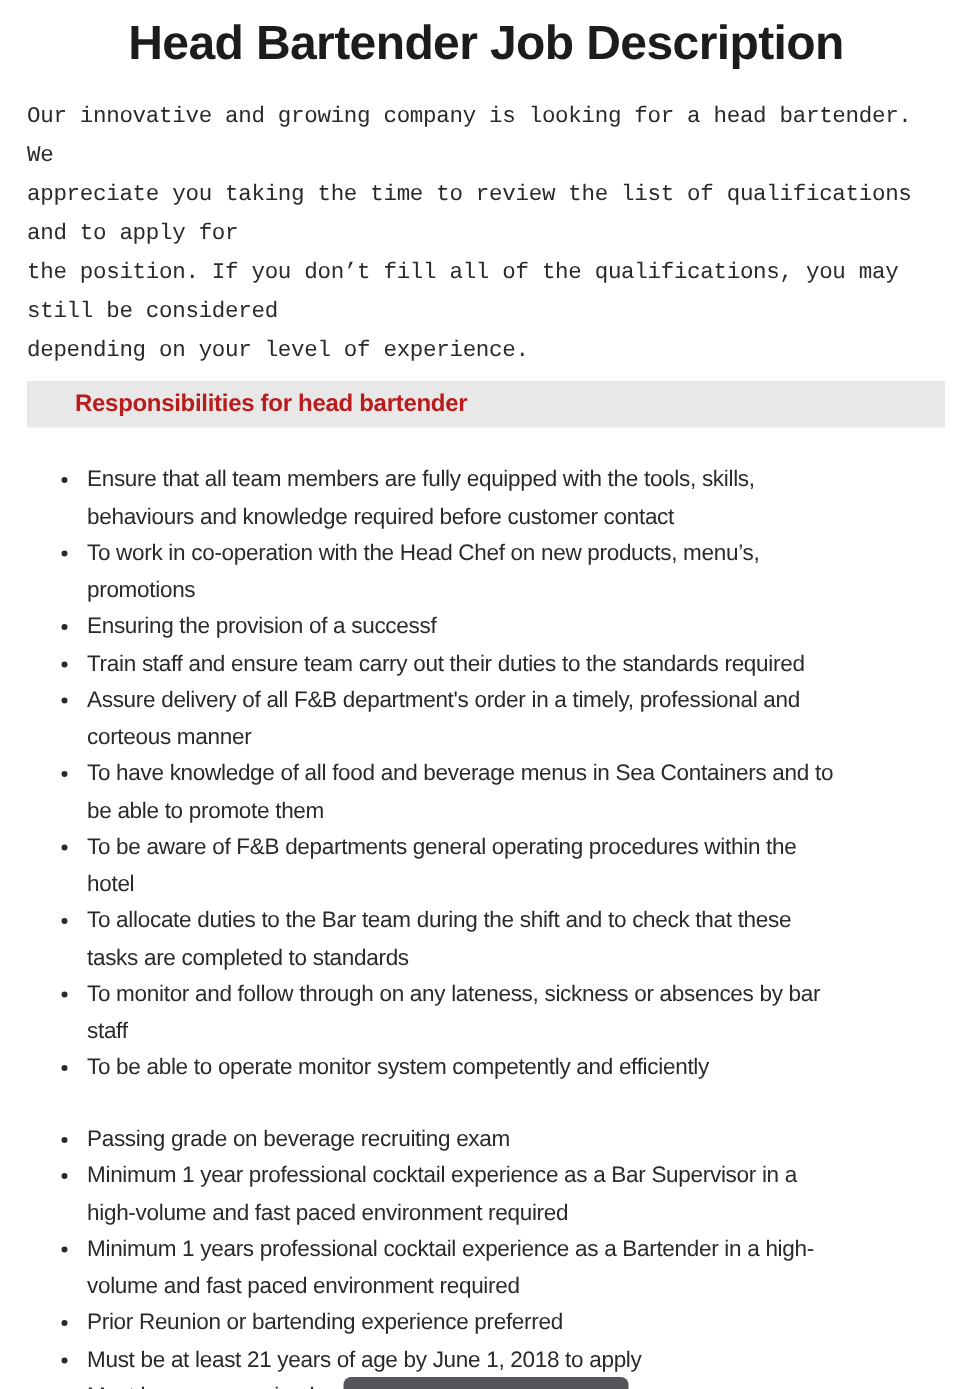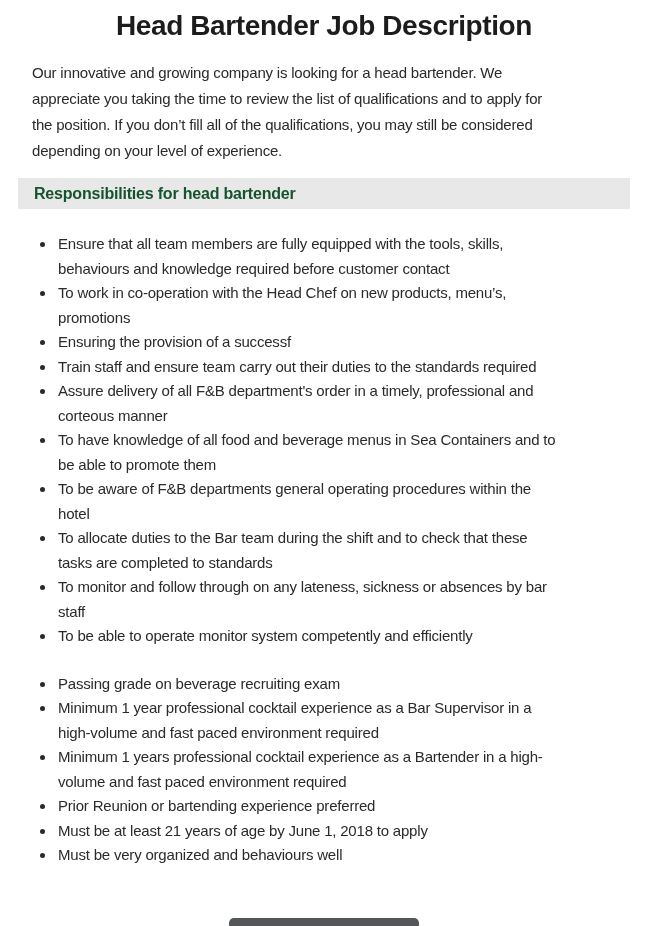--- a/index.html
+++ b/index.html
@@ -10,45 +10,46 @@
     margin: 0 auto;
     background: #ffffff;
     overflow: hidden;
     font-family: "Liberation Sans", sans-serif;
     color: #2a2a2a;
     font-size: 15px;
     letter-spacing: -0.2px;
   }
   .content { padding: 0 18px; }
   .doc-title {
-    font-size: 28px;
+    font-size: 32px;
     font-weight: bold;
     text-align: center;
     letter-spacing: -0.4px;
     color: #1c1c1c;
     margin: 10px 0 18px 0;
   }
   .intro {
     white-space: pre-line;
     line-height: 26px;
-    margin: 14px;
+    margin: 0;
+    font-family: Liberation Mono, monospace;
   }
   .section-bar {
     height: 31px;
     background: var(--bar-bg, #e8e8e8);
     display: flex;
     align-items: center;
     padding: 0 16px;
     margin-top: 7px;
   }
   .section-heading {
     font-size: 16px;
     font-weight: bold;
-    color: #14532d;
-    margin: 0;
+    color: #b91c1c;
+    margin: 16px;
     letter-spacing: -0.2px;
   }
   .bullet-list {
     margin: 23px 0 6px 0;
     padding-left: 38px;
     line-height: 24.5px;
     list-style-type: disc;
   }
   .bullet-list li {
     white-space: pre-line;

